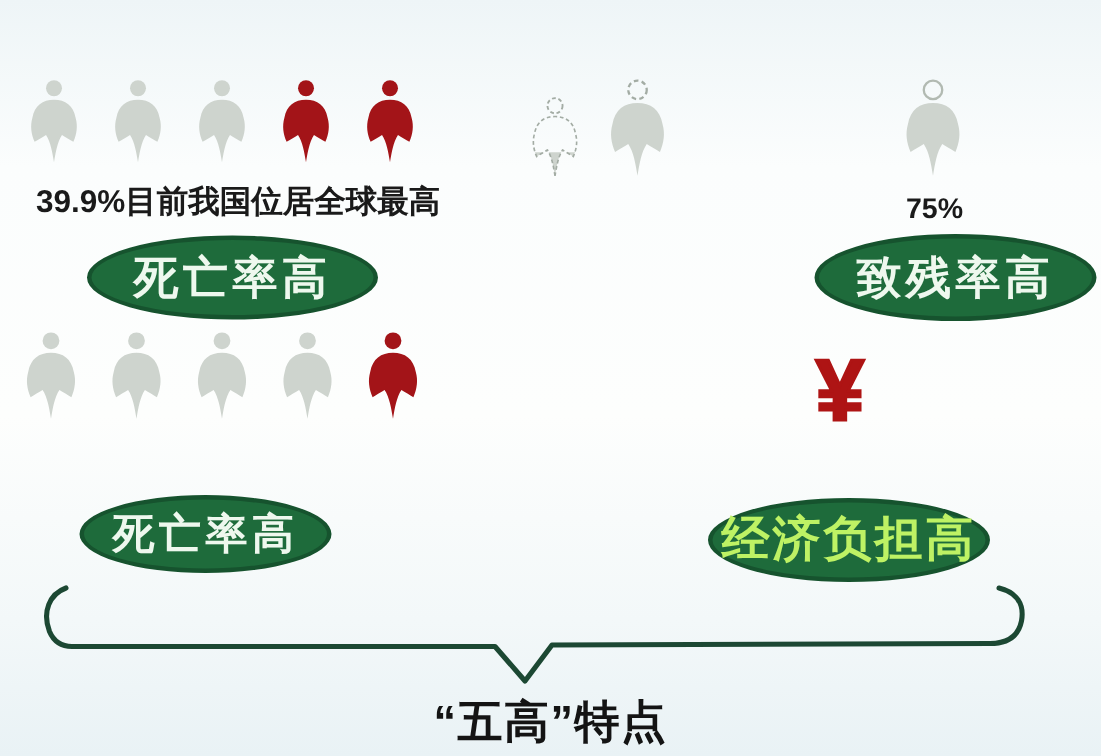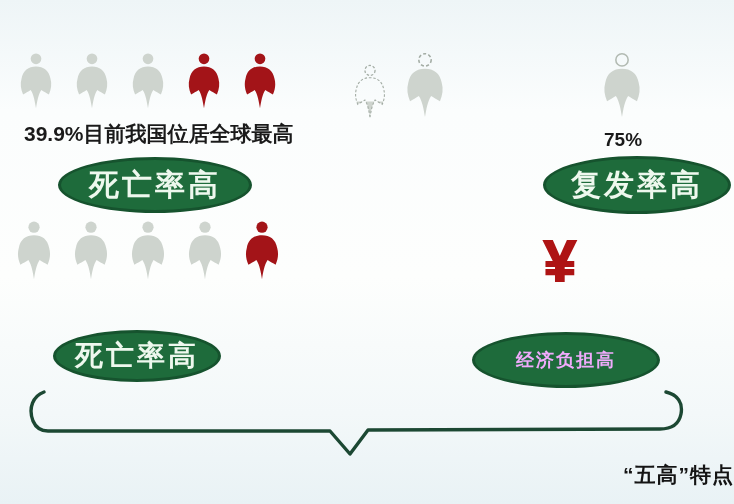--- a/index.html
+++ b/index.html
@@ -28,21 +28,21 @@
     border-radius:50%;
     box-sizing:border-box;
     font-weight:bold;white-space:nowrap;
   }
   .yen{
     font-weight:bold;font-size:58px;line-height:1;
     text-align:center;
     -webkit-text-stroke:2px currentColor;
   }
   .footer-title{
-    width:100%;text-align:right;font-size:21px;font-weight:bold;color:#141414;
+    width:100%;text-align:center;font-size:30px;font-weight:bold;color:#141414;
     letter-spacing:1px;
   }
 </style>
 </head>
 <body>
 
 <div class="stage">
 
   <div class="abs g-incidence" style="left:17px;top:52px;">
     <div class="icon-strip">
@@ -92,21 +92,21 @@
 
   <div class="abs g-disability" style="left:600px;top:52px;">
     <div class="icon-strip">
         <svg class="person person-outline-head" viewBox="0 0 100 150">
           <path d="M50,148C47,130 44,112 36,100C30,104 22,108 16,112C10,98 8,84 12,70C16,48 30,38 50,38C70,38 84,48 88,70C92,84 90,98 84,112C78,108 70,104 64,100C56,112 53,130 50,148Z" fill="#ced4ce"></path>
           <circle cx="50" cy="18" r="14" fill="none" stroke="#b2bab2" stroke-width="3.5"></circle>
         </svg>
       </div>
   </div>
   <p class="abs caption cap-md" style="left:604px;top:117px;margin-top:12px;">75%</p>
-  <div class="abs badge" style="left: 543px; top: 156px; width: 188px; height: 58px; font-size: 30px; letter-spacing: 3px; background: rgb(30, 107, 59); border: 3px solid rgb(22, 83, 46); color: rgb(238, 248, 238);">复发率高</div>
+  <div class="abs badge" style="left: 543px; top: 156px; width: 188px; height: 58px; font-size: 30px; letter-spacing: 3px; background: rgb(30, 107, 59); border: 3px solid rgb(22, 83, 46); color: rgb(238, 248, 238);">致残率高</div>
 
   <div class="abs g-mortality" style="left:14px;top:220px;">
     <div class="icon-strip">
         <svg class="person person-gray" viewBox="0 0 100 150">
           <path d="M50,148C47,130 44,112 36,100C30,104 22,108 16,112C10,98 8,84 12,70C16,48 30,38 50,38C70,38 84,48 88,70C92,84 90,98 84,112C78,108 70,104 64,100C56,112 53,130 50,148Z" fill="#ced4ce"></path>
           <circle cx="50" cy="18" r="14" fill="#ced4ce" stroke="none" stroke-width="3.5"></circle>
         </svg>
         <svg class="person person-gray" viewBox="0 0 100 150">
           <path d="M50,148C47,130 44,112 36,100C30,104 22,108 16,112C10,98 8,84 12,70C16,48 30,38 50,38C70,38 84,48 88,70C92,84 90,98 84,112C78,108 70,104 64,100C56,112 53,130 50,148Z" fill="#ced4ce"></path>
           <circle cx="50" cy="18" r="14" fill="#ced4ce" stroke="none" stroke-width="3.5"></circle>
@@ -121,21 +121,21 @@
         </svg>
         <svg class="person person-red" viewBox="0 0 100 150">
           <path d="M50,148C47,130 44,112 36,100C30,104 22,108 16,112C10,98 8,84 12,70C16,48 30,38 50,38C70,38 84,48 88,70C92,84 90,98 84,112C78,108 70,104 64,100C56,112 53,130 50,148Z" fill="#a31418"></path>
           <circle cx="50" cy="18" r="14" fill="#a31418" stroke="none" stroke-width="3.5"></circle>
         </svg>
       </div>
   </div>
   <div class="abs badge" style="left: 53px; top: 330px; width: 168px; height: 52px; font-size: 28px; letter-spacing: 3px; background: rgb(30, 107, 59); border: 3px solid rgb(22, 83, 46); color: rgb(238, 248, 238);">死亡率高</div>
 
   <div class="abs yen" style="left: 528px; top: 232px; width: 64px; color: rgb(174, 20, 20);">¥</div>
-  <div class="abs badge" style="left: 472px; top: 332px; width: 188px; height: 56px; font-size: 18px; letter-spacing: 2px; background: rgb(30, 107, 59); border: 3px solid rgb(22, 83, 46); color: #f0abfc;">经济负担高</div>
+  <div class="abs badge" style="left: 472px; top: 332px; width: 188px; height: 56px; font-size: 32px; letter-spacing: 2px; background: rgb(30, 107, 59); border: 3px solid rgb(22, 83, 46); color: #bef264;">经济负担高</div>
 
   <svg class="abs" style="left:20px;top:386px;" width="700" height="78" viewBox="0 0 700 78">
     <path d="M24,6 C13,10 8,22 13,35 C16,42 21,45 28,45
              L310,45 L330,68 L348,44 L640,43
              C652,43 659,38 661,28 C663,17 658,9 646,6" fill="none" stroke="#1c4833" stroke-width="3.4" stroke-linecap="round" stroke-linejoin="round"></path>
   </svg>
 
   <div class="abs footer-title" style="left:0;top:461px;">“五高”特点</div>
 
 </div>

